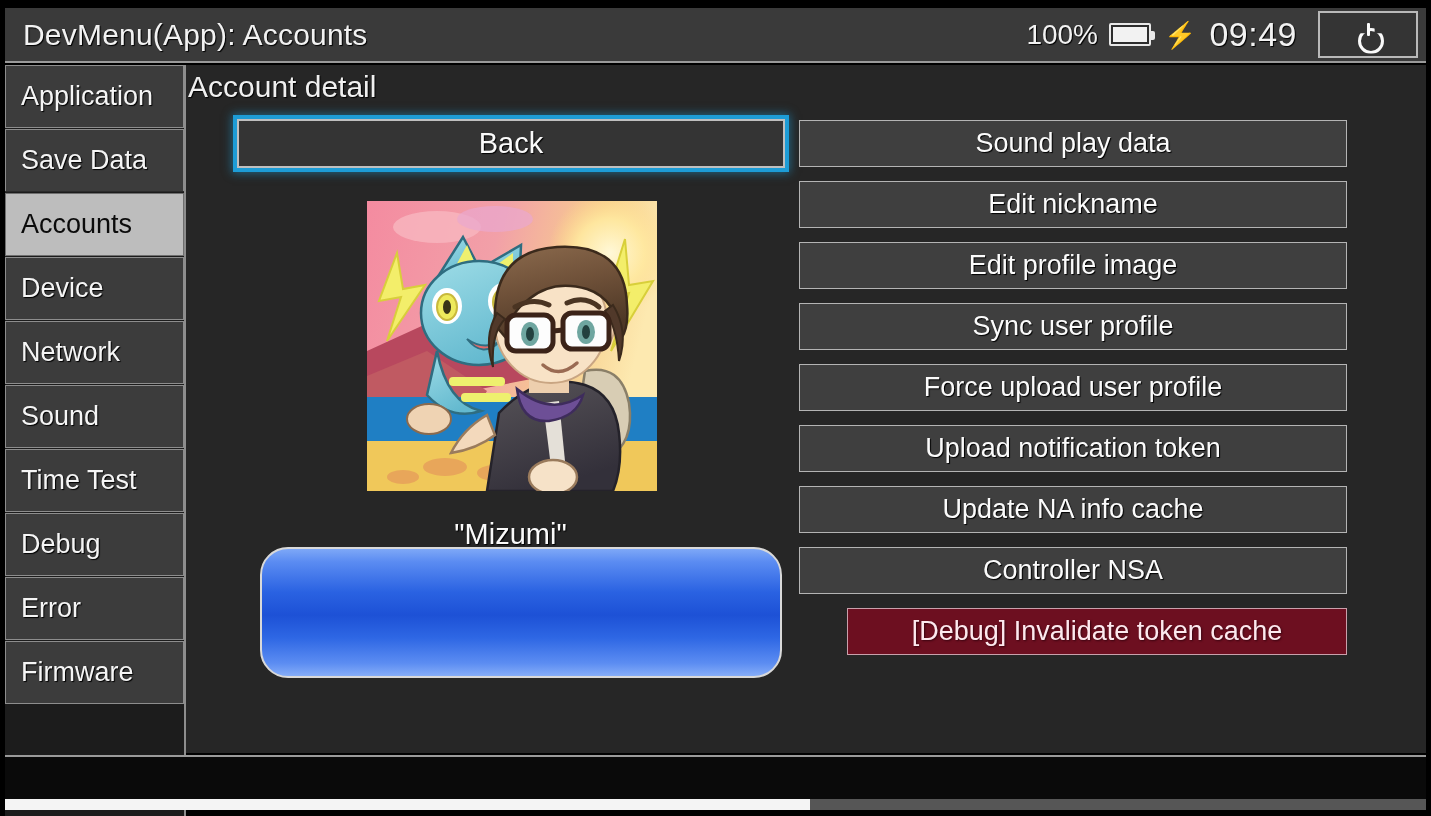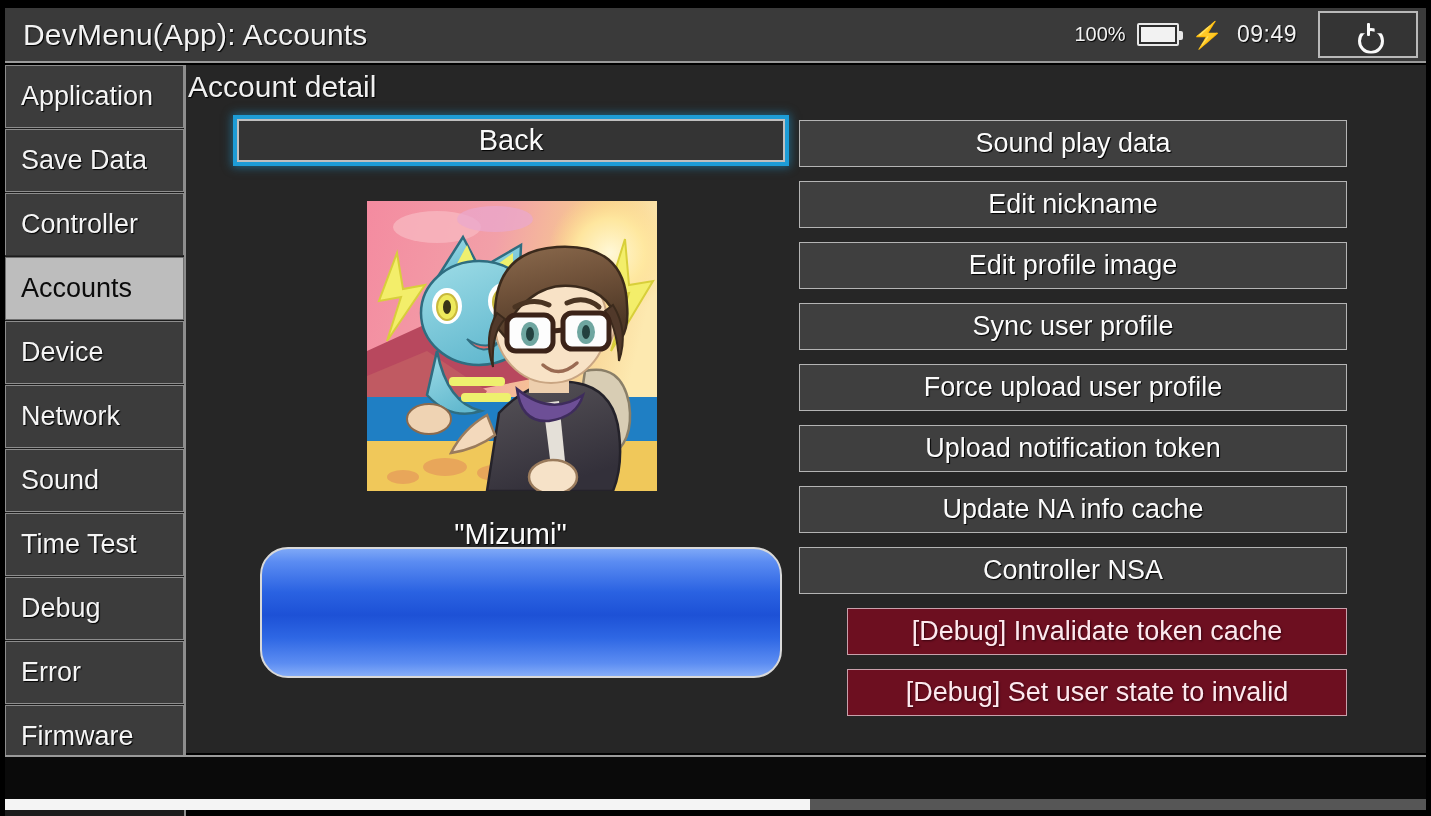--- a/index.html
+++ b/index.html
@@ -28,37 +28,37 @@
     font-size: 30px; color: #f2f2f2;
     letter-spacing: 0.2px;
     text-shadow: 1px 1px 1px #000;
     white-space: nowrap;
   }
   .status-area {
     margin-left: auto; margin-right: 8px;
     display: flex; align-items: center; gap: 11px;
     height: 100%;
   }
-  .battery-pct { font-size: 20px; color: #f2f2f2; text-shadow: 1px 1px 1px #000; }
+  .battery-pct { font-size: 28px; color: #f2f2f2; text-shadow: 1px 1px 1px #000; }
   .battery-icon {
     position: relative;
     width: 42px; height: 23px;
     border: 2px solid #e8e8e8; border-radius: 2px;
     background: #2d2d2d;
   }
   .battery-icon::before {
     content: ""; position: absolute; left: 2px; top: 2px; right: 2px; bottom: 2px;
     background: #f2f2f2;
   }
   .battery-icon::after {
     content: ""; position: absolute; right: -6px; top: 6px;
     width: 4px; height: 9px; background: #e8e8e8; border-radius: 0 2px 2px 0;
   }
   .bolt-icon { font-size: 26px; color: #f2f2f2; line-height: 1; margin: 0 2px; }
-  .clock { font-size: 23px; color: #f2f2f2; text-shadow: 1px 1px 1px #000; letter-spacing: 0.5px; }
+  .clock { font-size: 34px; color: #f2f2f2; text-shadow: 1px 1px 1px #000; letter-spacing: 0.5px; }
   .power-btn {
     width: 100px; height: 47px;
     border: 2px solid #b9b9b9;
     background: #343434;
     display: flex; align-items: center; justify-content: center;
     margin-left: 10px;
   }
   .power-glyph {
     position: relative; width: 24px; height: 24px;
   }
@@ -110,21 +110,21 @@
   .content {
     position: absolute; left: 183px; top: 0; right: 0; bottom: 0;
   }
   .detail-title {
     position: absolute; left: 0; right: 0; top: 5px;
     font-size: 30px; color: #f0f0f0;
     text-shadow: 1px 1px 1px #000;
   }
   .back-btn {
     position: absolute;
-    left: 49px; top: 54px; width: 548px; height: 43px;
+    left: 49px; top: 54px; width: 548px; height: 49px;
     background: #343434;
     border: 2px solid #bfbfbf;
     box-shadow: 0 0 0 4px #1d9cd6, 0 0 9px 5px rgba(29,156,214,0.55);
     display: flex; align-items: center; justify-content: center;
   }
   .back-label { font-size: 29px; color: #fafafa; text-shadow: 1px 1px 1px #000; }
 
   .avatar {
     position: absolute;
     left: 179px; top: 136px; width: 290px; height: 290px;
@@ -206,23 +206,20 @@
   </div>
 
   <div class="bodypanel">
 
     <div class="sidebar">
       <div class="side-item">
         <span class="side-label">Application</span>
       </div>
       <div class="side-item">
         <span class="side-label">Save Data</span>
-      </div>
-      <div class="side-item">
-        <span class="side-label">Controller</span>
       </div>
       <div class="side-item selected">
         <span class="side-label">Accounts</span>
       </div>
       <div class="side-item">
         <span class="side-label">Device</span>
       </div>
       <div class="side-item">
         <span class="side-label">Network</span>
       </div>
@@ -384,23 +381,20 @@
         </div>
         <div class="act-btn">
           <span class="act-label">Update NA info cache</span>
         </div>
         <div class="act-btn">
           <span class="act-label">Controller NSA</span>
         </div>
         <div class="act-btn danger">
           <span class="act-label">[Debug] Invalidate token cache</span>
         </div>
-        <div class="act-btn danger">
-          <span class="act-label">[Debug] Set user state to invalid</span>
-        </div>
       </div>
 
     </div>
   </div>
 
   <div class="bottom-area"></div>
   <div class="scrollbar-track">
     <div class="scrollbar-thumb"></div>
   </div>
 

